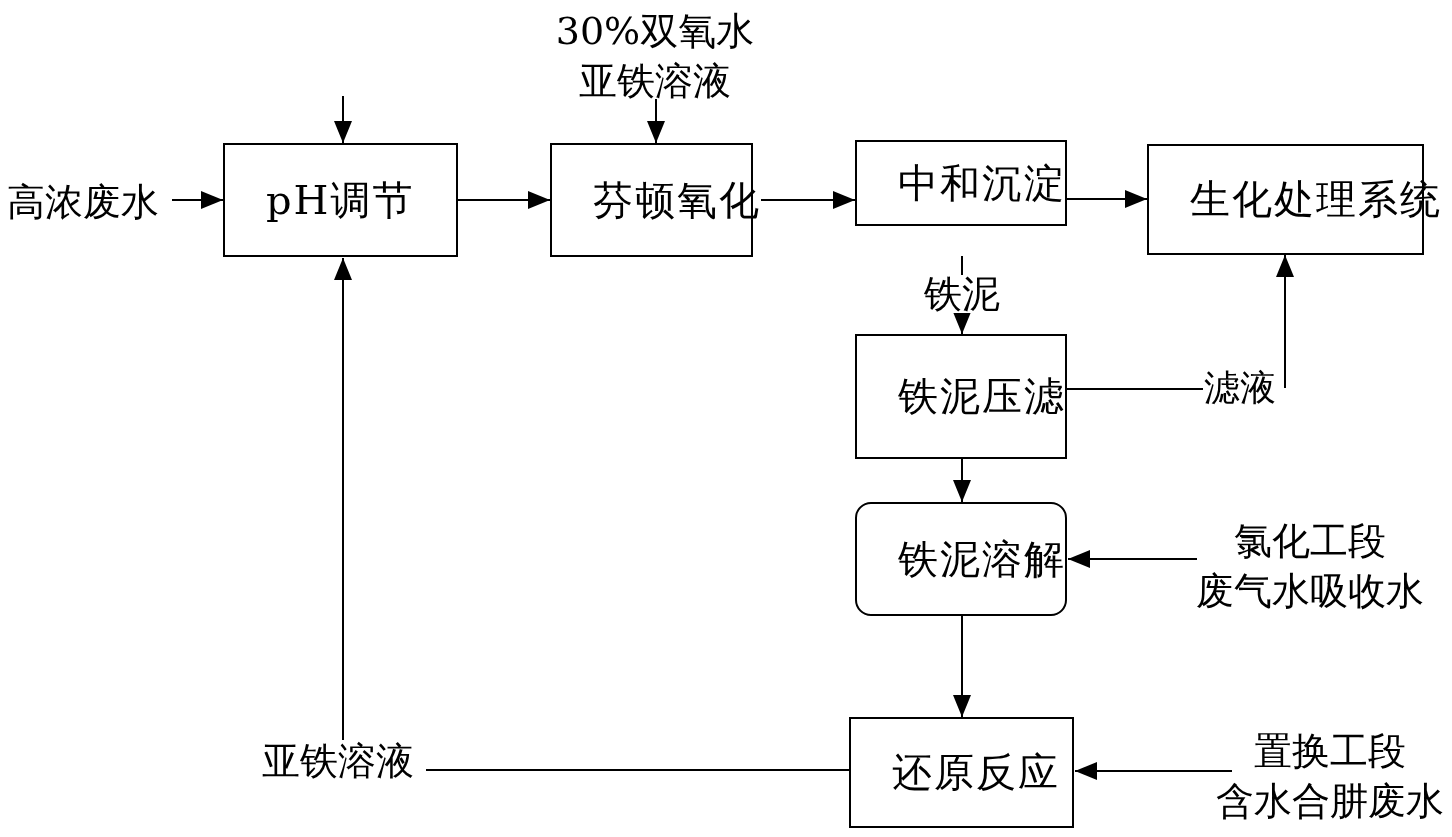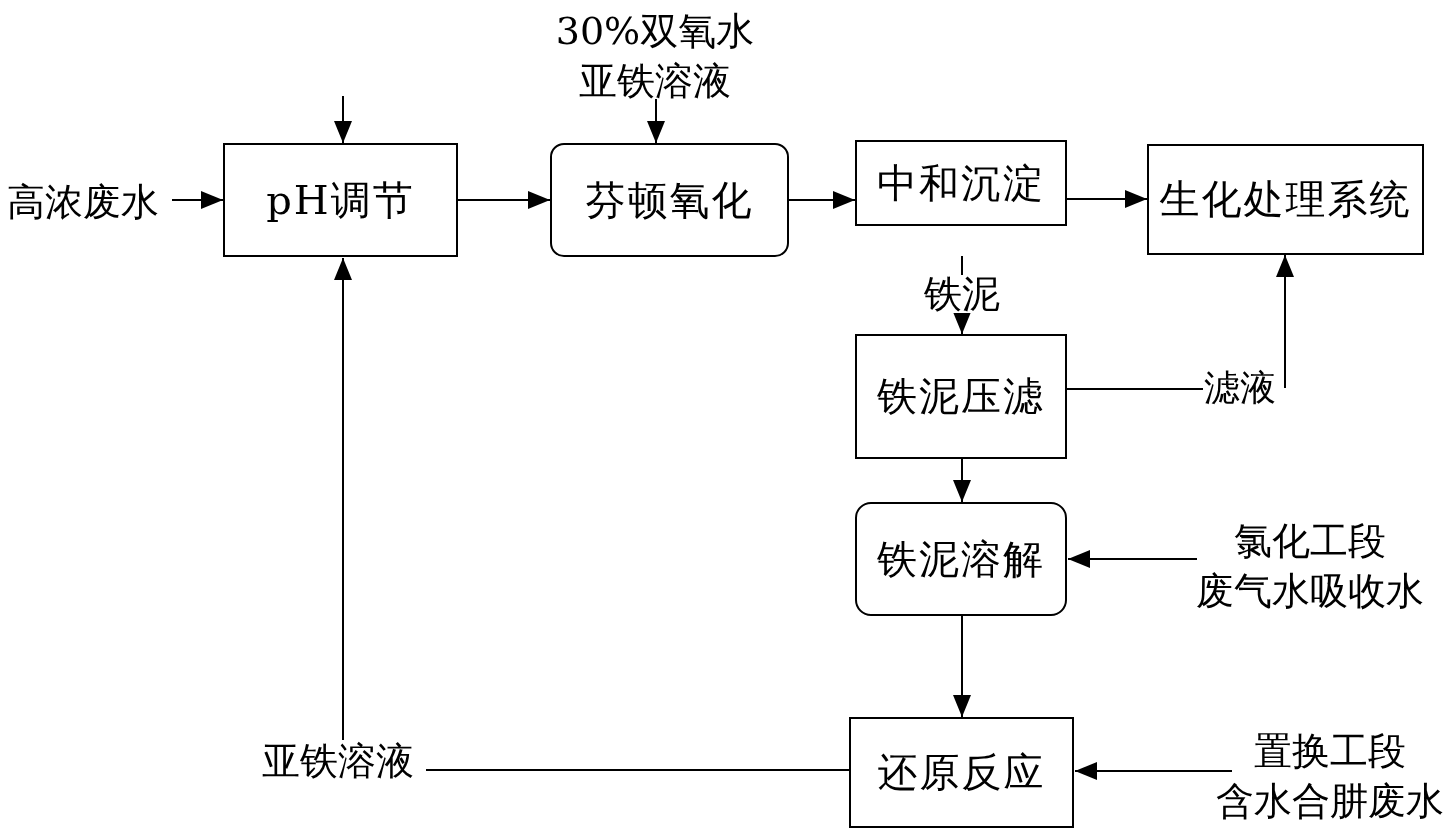--- a/index.html
+++ b/index.html
@@ -8,41 +8,42 @@
     width:1452px;height:837px;
     background:#ffffff;
     font-family:"DejaVu Serif","Liberation Serif",serif;
     color:#000;
     overflow:hidden;
   }
   .pbox{
     position:absolute;
     border:2px solid #000;
     background:#fff;
-    display:flex;align-items:center;justify-content:center;
+    display:flex;align-items:center;
     font-size:40px;
     letter-spacing:2px;
     white-space:nowrap;
     box-sizing:border-box;
     z-index:2;
+    padding-left:41px;
   }
   .lbl{
     position:absolute;
     font-size:38px;
     white-space:nowrap;
     z-index:3;
     line-height:1.0;
   }
   .lbl.centered{transform:translateX(-50%);text-align:center;}
   .lbl .ln{display:block;line-height:1.32;}
   .lbl.onLine{background:#fff;padding:0 4px;}
   #arrows{position:absolute;left:0;top:0;z-index:1;}
   
   #box-ph{left:223px;top:143px;width:235px;height:114px;}
-  #box-fenton{left:550px;top:143px;width:239px;height:114px;border-radius:14px;}
+  #box-fenton{left:550px;top:143px;width:203px;height:114px;}
   #box-neutralize{left:855px;top:140px;width:212px;height:86px;}
   #box-bio{left:1147px;top:144px;width:277px;height:111px;}
   #box-press{left:855px;top:334px;width:212px;height:125px;}
   #box-dissolve{left:855px;top:502px;width:212px;height:114px;border-radius:16px;}
   #box-reduction{left:849px;top:717px;width:225px;height:111px;}
   
   #lbl-influent{left:7px;top:183px;}
   #lbl-acid{left:344px;top:46px;}
   #lbl-h2o2{left:655px;top:6px;}
   #lbl-ironsludge{left:962px;top:275px;font-size:38px;}

